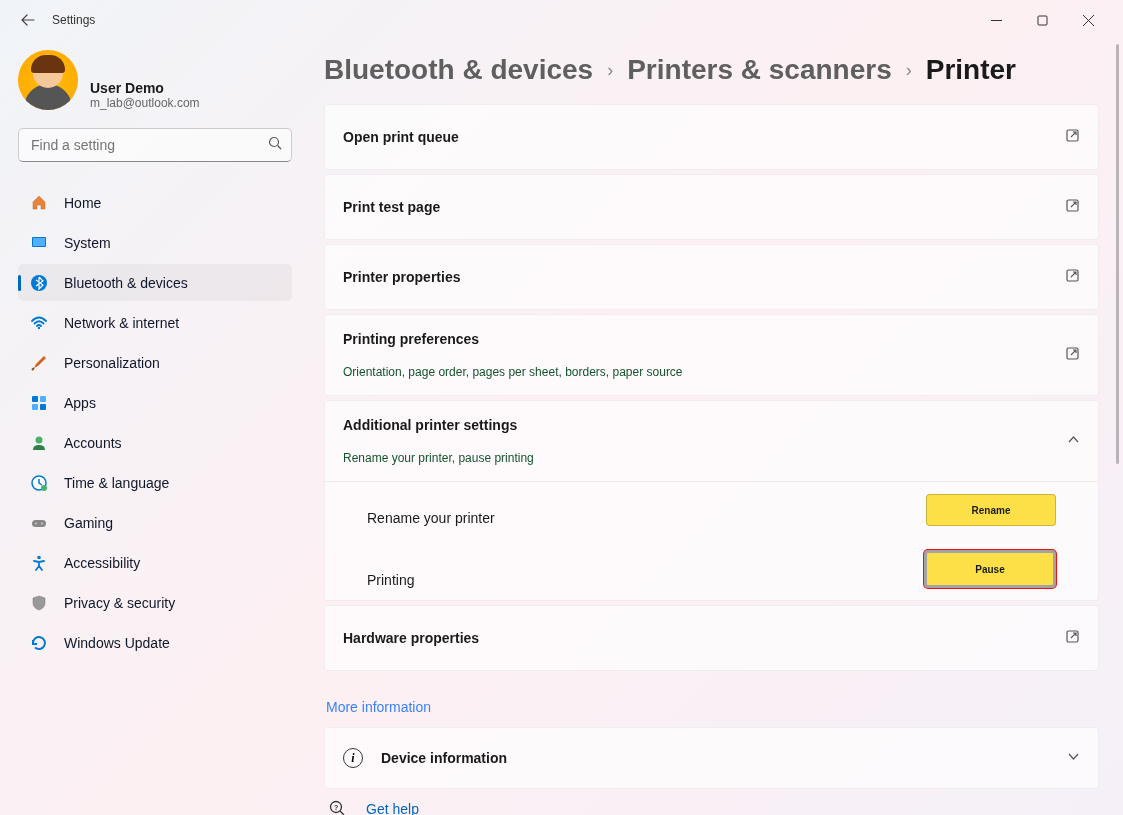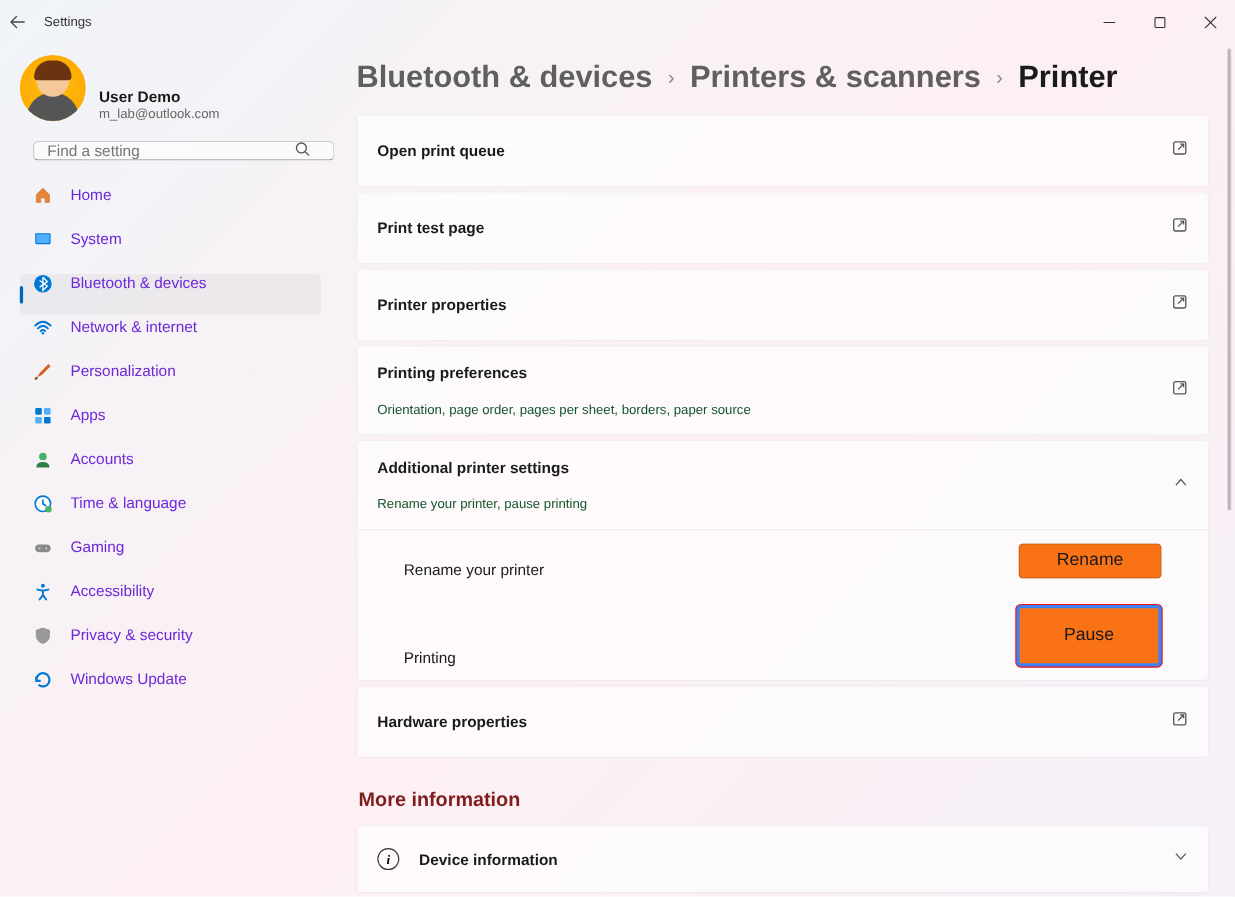--- a/index.html
+++ b/index.html
@@ -12,21 +12,21 @@
       width: 1123px;
       height: 815px;
       background: linear-gradient(135deg, #f0f4f8 0%, #fdf0f3 50%, #f5f0f8 100%);
       overflow: hidden;
       position: relative;
     }
     .titlebar {
       height: 40px;
       display: flex;
       align-items: center;
-      padding: 0 0;
+      padding: 0 12px;
     }
     .titlebar-left {
       display: flex;
       align-items: center;
       gap: 14px;
     }
     .back-btn {
       width: 20px;
       height: 20px;
       display: flex;
@@ -119,49 +119,49 @@
     .user-email {
       font-size: 12px;
       color: #666;
     }
     .search-box {
       position: relative;
       margin-bottom: 22px;
     }
     .search-input {
       width: 100%;
-      height: 18px;
+      height: 34px;
       border: 1px solid #ccc;
       border-bottom: 1px solid #888;
       border-radius: 5px;
       padding: 0 36px 0 12px;
       font-size: 14px;
       background: rgba(255,255,255,0.6);
       outline: none;
-      margin-left: 12px;
     }
     .search-icon {
       position: absolute;
       right: 10px;
       top: 50%;
       transform: translateY(-50%);
       color: #555;
     }
     .nav-list {
       list-style: none;
     }
     .nav-item {
       display: flex;
+      align-items: center;
       gap: 16px;
       height: 37px;
       padding: 0 12px;
       border-radius: 5px;
       cursor: pointer;
       font-size: 14px;
-      color: #6d28d9;
+      color: #0f172a;
       position: relative;
       margin-bottom: 3px;
     }
     .nav-item.active {
       background: rgba(0,0,0,0.04);
     }
     .nav-item.active::before {
       content: "";
       position: absolute;
       left: 0;
@@ -246,37 +246,38 @@
     }
     .sub-label {
       flex: 1;
       font-size: 14px;
       color: #1a1a1a;
     }
     .action-btn {
       min-width: 130px;
       height: 32px;
       border: 1px solid rgba(0,0,0,0.2);
-      background: #f97316;
+      background: #fde047;
       border-radius: 4px;
-      font-size: 16px;
+      font-size: 10px;
       cursor: pointer;
       color: #1a1a1a;
+      font-weight: bold;
     }
     .action-btn.highlighted {
-      border: 3px solid #3b82f6;
+      border: 3px solid #a3a3a3;
       box-shadow: 0 0 0 1px #e11;
       min-width: 132px;
-      height: 56px;
+      height: 38px;
     }
     .section-heading {
-      font-size: 18px;
-      font-weight: 700;
+      font-size: 14px;
+      font-weight: 400;
       margin: 28px 0 12px 2px;
-      color: #7f1d1d;
+      color: #3b82f6;
     }
     .info-row {
       display: flex;
       align-items: center;
       padding: 20px 18px;
       gap: 18px;
     }
     .info-icon {
       width: 20px;
       height: 20px;

